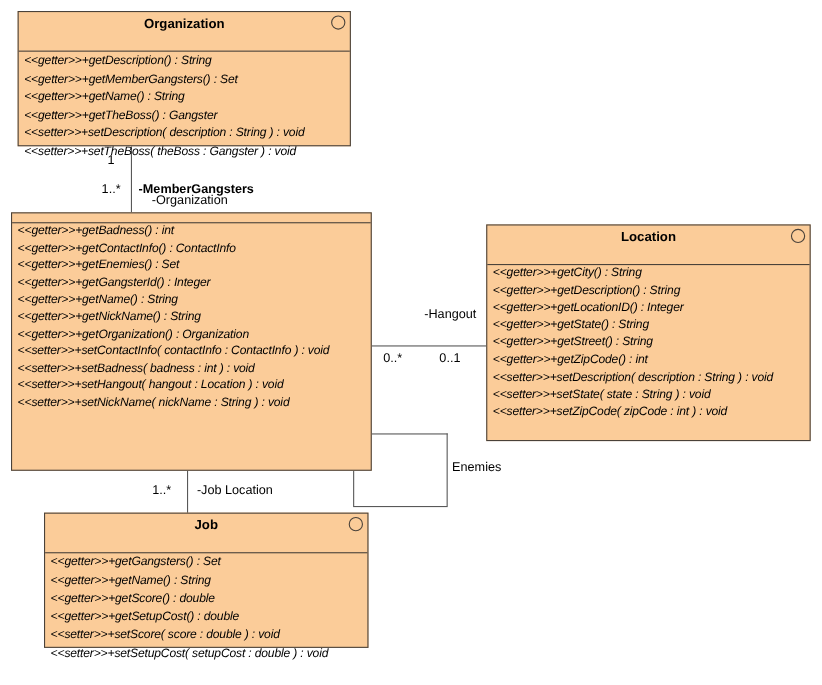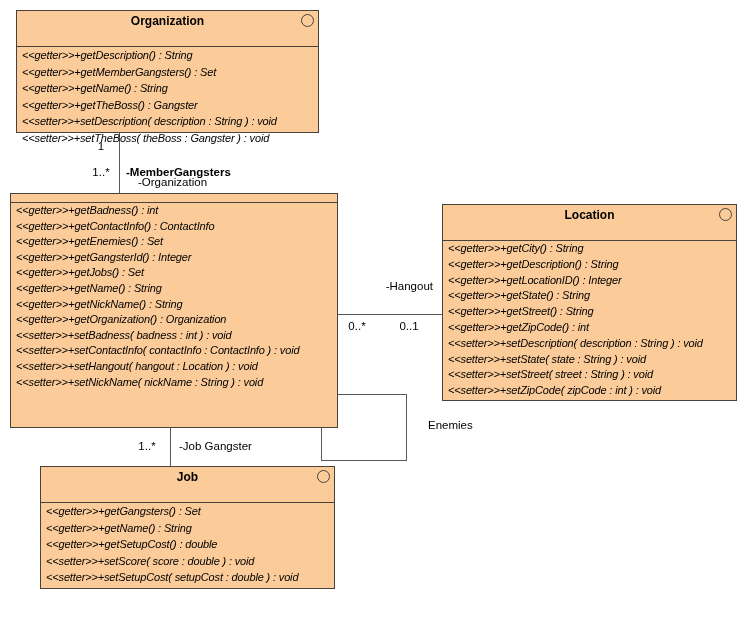--- a/index.html
+++ b/index.html
@@ -47,25 +47,25 @@
 
   <div class="hline" style="left:338px;top:314px;width:104px;"></div>
   <span class="lbl r" style="left:376px;top:280px;width:57px;">-Hangout</span>
   <span class="lbl c" style="left:345px;top:320px;width:24px;">0..*</span>
   <span class="lbl c" style="left:397px;top:320px;width:24px;">0..1</span>
 
   <div class="hline" style="left:338px;top:394px;width:69px;"></div>
   <div class="vline" style="left:406px;top:394px;height:66px;"></div>
   <div class="hline" style="left:321px;top:460px;width:86px;"></div>
   <div class="vline" style="left:321px;top:428px;height:32px;"></div>
-  <span class="lbl" style="left:428px;top:419px;">Enemies</span>
+  <span class="lbl" style="left:411px;top:419px;">Enemies</span>
 
   <div class="vline" style="left:170px;top:428px;height:62px;"></div>
   <span class="lbl c" style="left:136px;top:440px;width:22px;">1..*</span>
-  <span class="lbl" style="left:179px;top:440px;">-Job Gangster</span>
+  <span class="lbl" style="left:179px;top:440px;">-Job Location</span>
   <span class="lbl c" style="left:136px;top:469px;width:22px;">1..*</span>
   <span class="lbl" style="left:179px;top:469px;">-Jobs</span>
 
   <div class="uml-class" style="left:16px;top:10px;width:303px;height:123px;--row:16.6px;">
     <div class="uml-title">
       <span>Organization</span>
       <span class="circle-icon"></span>
     </div>
     <div class="uml-methods">
         <div class="m-row">&lt;&lt;getter&gt;&gt;+getDescription() : String</div>
@@ -77,57 +77,56 @@
       </div>
   </div>
 
   <div class="uml-class" style="left:10px;top:193px;width:328px;height:235px;--row:15.6px;">
     <div class="uml-empty"></div>
     <div class="uml-methods">
         <div class="m-row">&lt;&lt;getter&gt;&gt;+getBadness() : int</div>
         <div class="m-row">&lt;&lt;getter&gt;&gt;+getContactInfo() : ContactInfo</div>
         <div class="m-row">&lt;&lt;getter&gt;&gt;+getEnemies() : Set</div>
         <div class="m-row">&lt;&lt;getter&gt;&gt;+getGangsterId() : Integer</div>
-        <div class="m-row">&lt;&lt;getter&gt;&gt;+getJobs() : Set</div>
         <div class="m-row">&lt;&lt;getter&gt;&gt;+getName() : String</div>
         <div class="m-row">&lt;&lt;getter&gt;&gt;+getNickName() : String</div>
         <div class="m-row">&lt;&lt;getter&gt;&gt;+getOrganization() : Organization</div>
+        <div class="m-row">&lt;&lt;setter&gt;&gt;+setContactInfo( contactInfo : ContactInfo ) : void</div>
         <div class="m-row">&lt;&lt;setter&gt;&gt;+setBadness( badness : int ) : void</div>
-        <div class="m-row">&lt;&lt;setter&gt;&gt;+setContactInfo( contactInfo : ContactInfo ) : void</div>
         <div class="m-row">&lt;&lt;setter&gt;&gt;+setHangout( hangout : Location ) : void</div>
         <div class="m-row">&lt;&lt;setter&gt;&gt;+setNickName( nickName : String ) : void</div>
       </div>
   </div>
 
   <div class="uml-class" style="left:442px;top:204px;width:295px;height:197px;--row:15.8px;">
     <div class="uml-title">
       <span>Location</span>
       <span class="circle-icon"></span>
     </div>
     <div class="uml-methods">
         <div class="m-row">&lt;&lt;getter&gt;&gt;+getCity() : String</div>
         <div class="m-row">&lt;&lt;getter&gt;&gt;+getDescription() : String</div>
         <div class="m-row">&lt;&lt;getter&gt;&gt;+getLocationID() : Integer</div>
         <div class="m-row">&lt;&lt;getter&gt;&gt;+getState() : String</div>
         <div class="m-row">&lt;&lt;getter&gt;&gt;+getStreet() : String</div>
         <div class="m-row">&lt;&lt;getter&gt;&gt;+getZipCode() : int</div>
         <div class="m-row">&lt;&lt;setter&gt;&gt;+setDescription( description : String ) : void</div>
         <div class="m-row">&lt;&lt;setter&gt;&gt;+setState( state : String ) : void</div>
-        <div class="m-row">&lt;&lt;setter&gt;&gt;+setStreet( street : String ) : void</div>
         <div class="m-row">&lt;&lt;setter&gt;&gt;+setZipCode( zipCode : int ) : void</div>
       </div>
   </div>
 
   <div class="uml-class" style="left:40px;top:466px;width:295px;height:123px;--row:16.6px;">
     <div class="uml-title">
       <span>Job</span>
       <span class="circle-icon"></span>
     </div>
     <div class="uml-methods">
         <div class="m-row">&lt;&lt;getter&gt;&gt;+getGangsters() : Set</div>
         <div class="m-row">&lt;&lt;getter&gt;&gt;+getName() : String</div>
+        <div class="m-row">&lt;&lt;getter&gt;&gt;+getScore() : double</div>
         <div class="m-row">&lt;&lt;getter&gt;&gt;+getSetupCost() : double</div>
         <div class="m-row">&lt;&lt;setter&gt;&gt;+setScore( score : double ) : void</div>
         <div class="m-row">&lt;&lt;setter&gt;&gt;+setSetupCost( setupCost : double ) : void</div>
       </div>
   </div>
 
 </div>
 
 </body></html>

